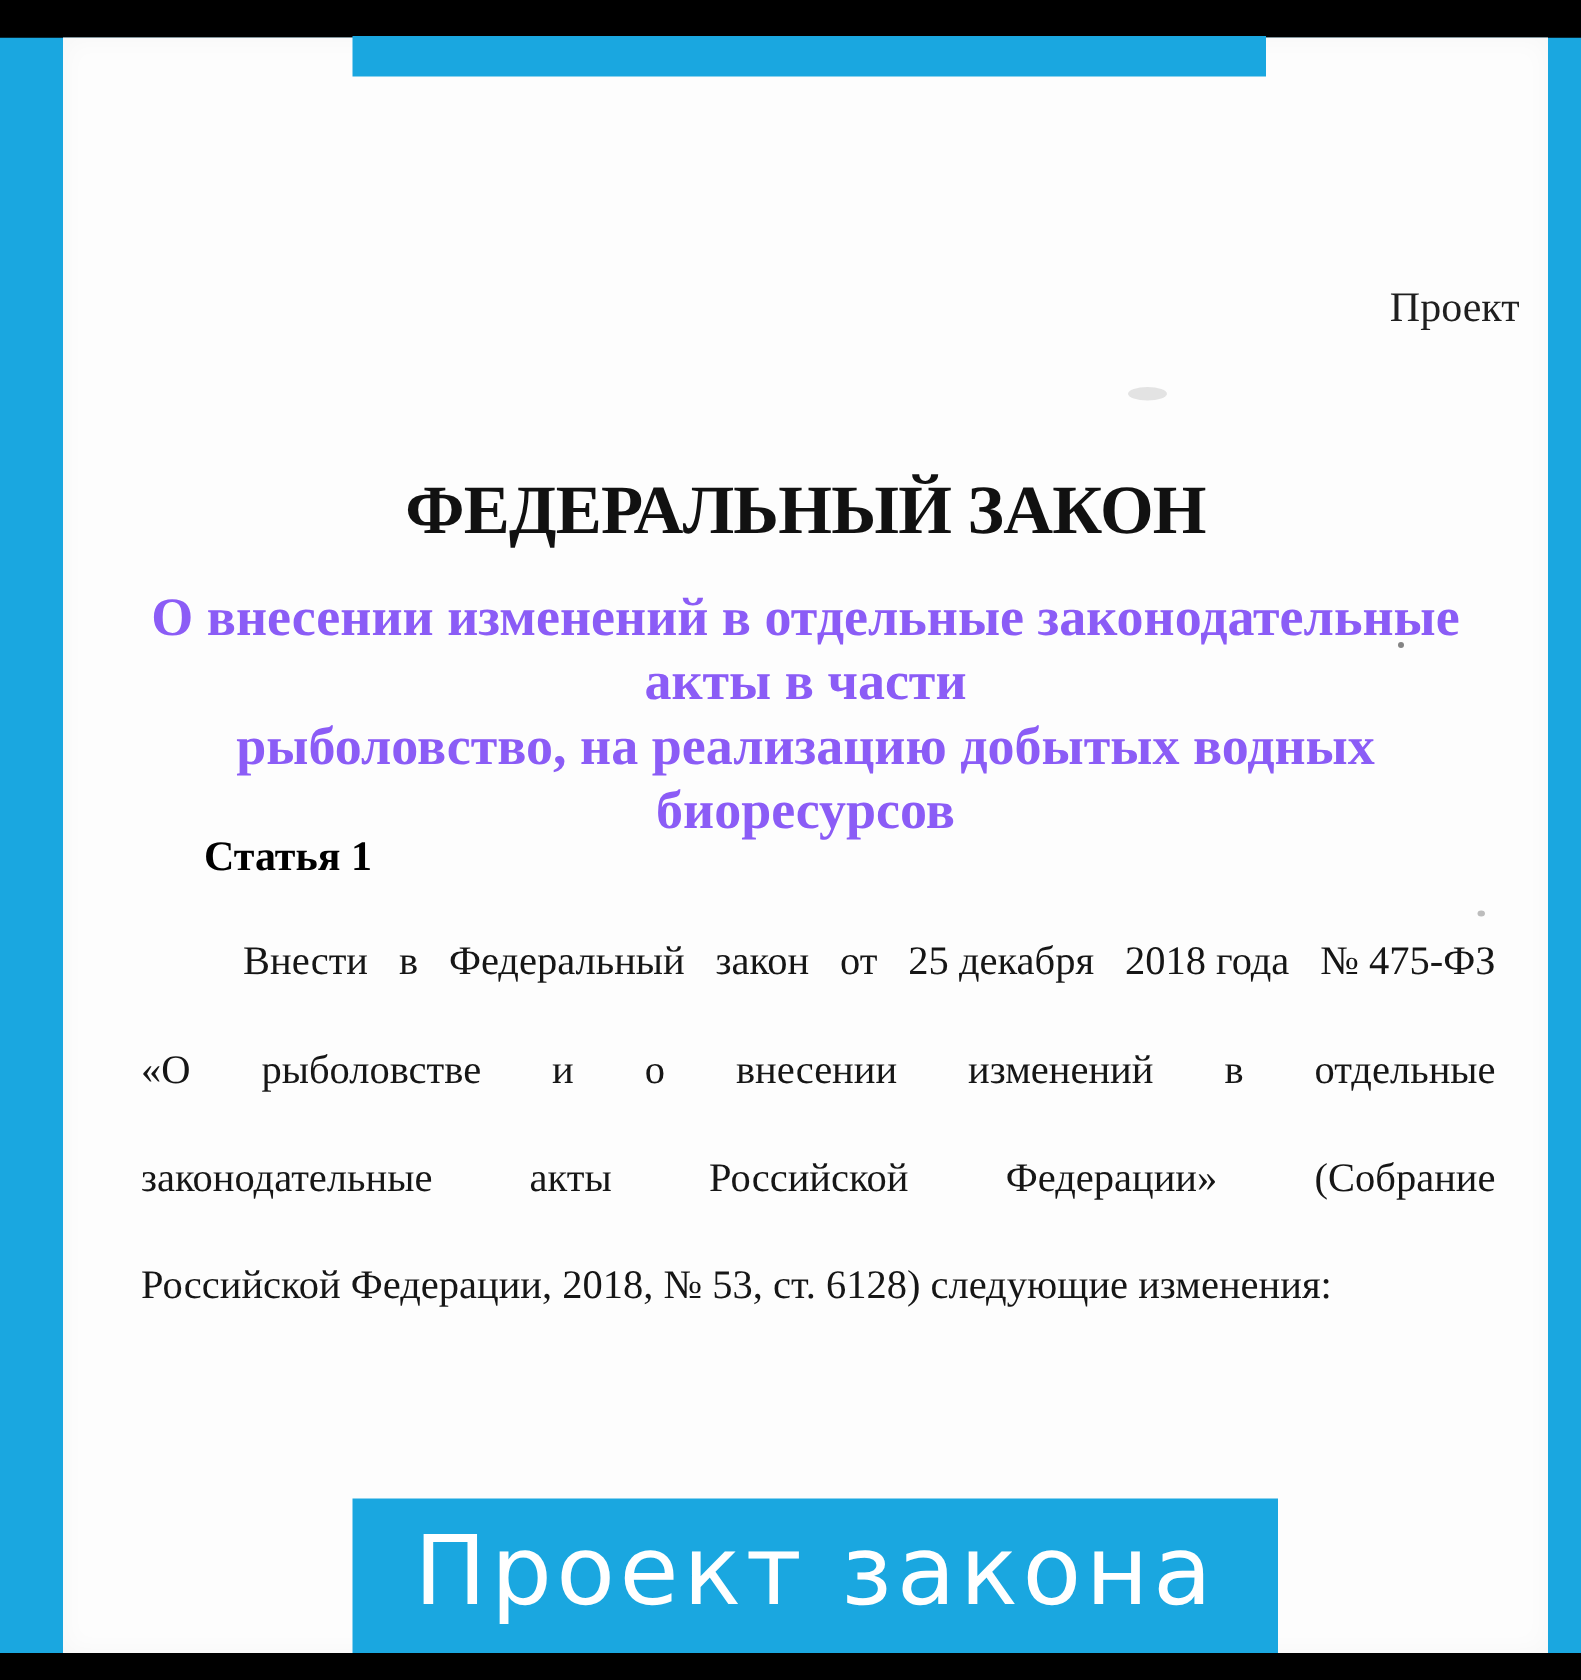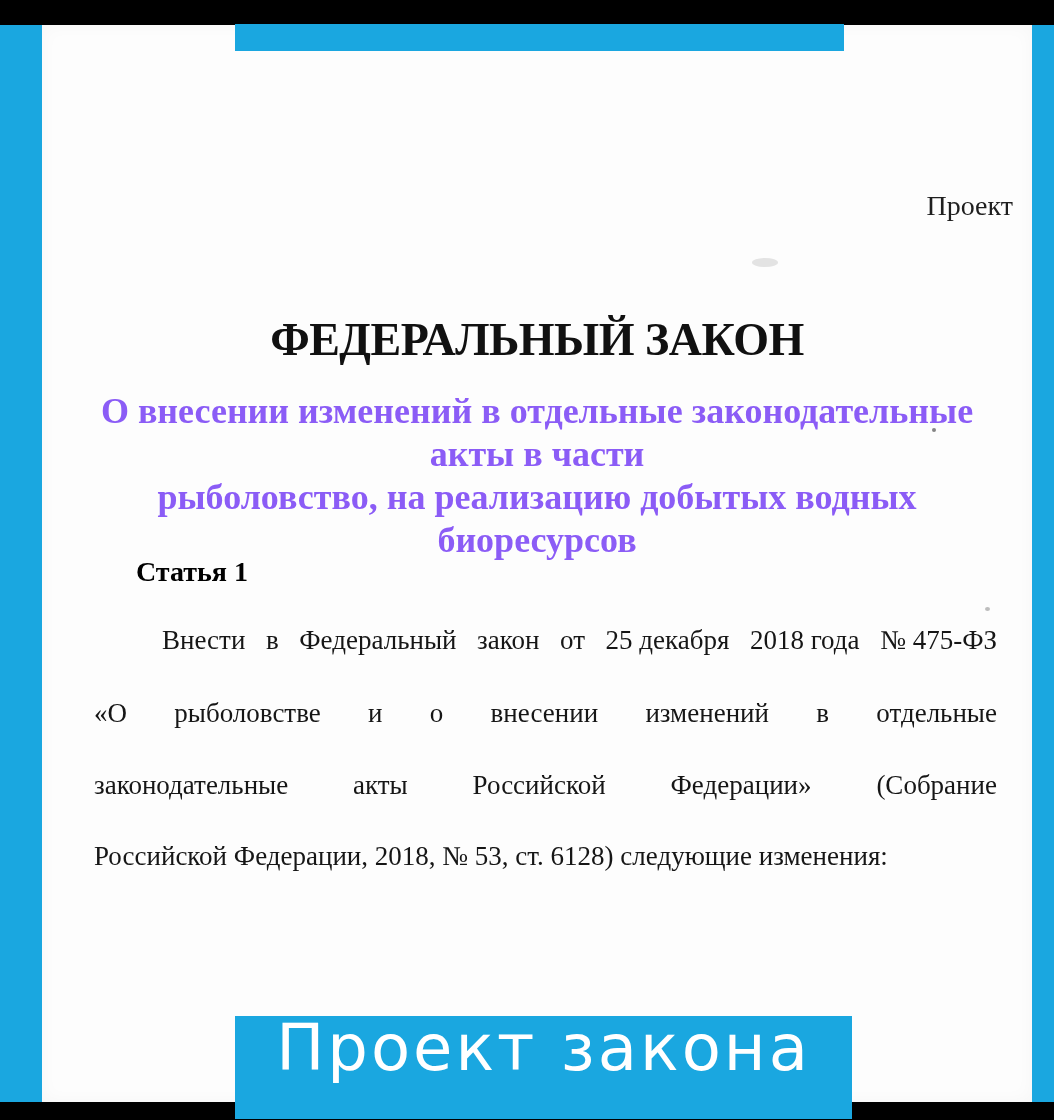--- a/index.html
+++ b/index.html
@@ -52,21 +52,21 @@
   .body-line.justify{display:flex;justify-content:space-between;white-space:normal;}
   .body-line.justify span{white-space:nowrap;}
   .body-line.indent{padding-left:68px;}
   .bl-1{top:598px;}
   .bl-2{top:671px;}
   .bl-3{top:743px;}
   .bl-4{top:814px;white-space:normal;}
   .banner{
     position:absolute;left:235px;top:999px;width:617px;height:103px;
     background:var(--accent-blue);
-    display:flex;justify-content:center;margin-top:17px;
+    display:flex;align-items:center;justify-content:center;
   }
   .banner-label{
     font-family:"DejaVu Sans","Liberation Sans",sans-serif;
     font-size:64px;letter-spacing:3px;color:var(--banner-text);
     line-height:1;padding-bottom:6px;
   }
   .speck{position:absolute;background:#444;border-radius:50%;}
   .speck-a{left:890px;top:403px;width:4px;height:4px;opacity:.65;}
   .speck-b{left:943px;top:582px;width:5px;height:4px;opacity:.35;}
   .speck-c{left:710px;top:233px;width:26px;height:9px;background:#999;opacity:.25;}

